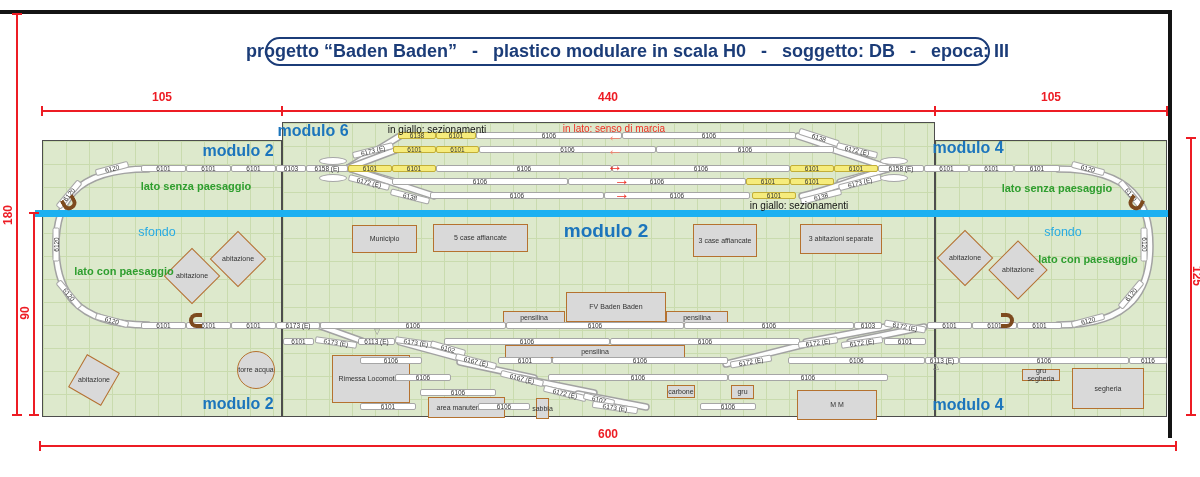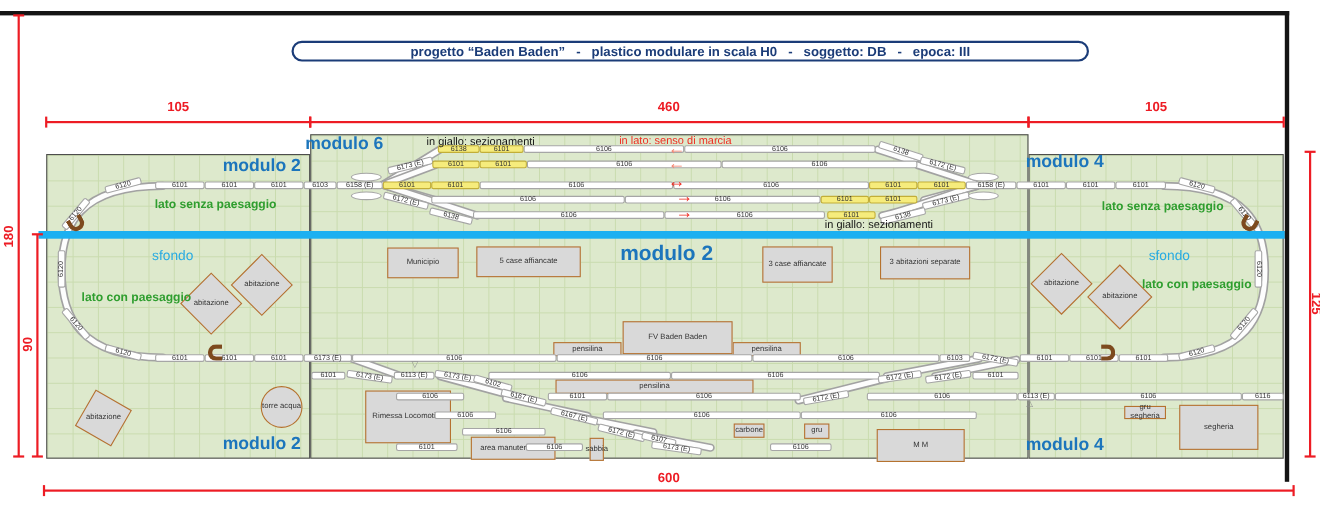--- a/index.html
+++ b/index.html
@@ -32,23 +32,23 @@
   .lbl{position:absolute;transform:translate(-50%,-50%);white-space:nowrap;}
   .lbl.module{color:#1c75bc;font-weight:bold;font-size:16px;}
   .lbl.module-big{color:#1c75bc;font-weight:bold;font-size:19px;}
   .lbl.sfondo{color:#29abe2;font-size:12.5px;}
   .lbl.green{color:#2f9e2f;font-weight:bold;font-size:11px;}
   .lbl.blacknote{color:#141414;font-size:10px;}
   .lbl.rednote{color:#ee2e24;font-size:10px;}
   .dim-line{position:absolute;background:#ed1c24;}
   .dim-tick{position:absolute;background:#ed1c24;}
   .dim-lab{position:absolute;color:#ed1c24;font-weight:bold;font-size:12px;white-space:nowrap;}
-  #title-box{position:absolute;left:265px;top:37px;width:725px;height:19px;background:#fff;
+  #title-box{position:absolute;left:265px;top:37px;width:725px;height:29px;background:#fff;
              border:2.5px solid #1b3c78;border-radius:16px;display:flex;align-items:center;justify-content:center;
-             color:#1b3c78;font-weight:bold;font-size:12px;white-space:pre;}
+             color:#1b3c78;font-weight:bold;font-size:18px;white-space:pre;}
 </style>
 </head>
 <body>
 
 <div id="stage">
 
   <div class="layer" id="layer-back">
       <div class="panel" style="left: 42px; top: 140px; width: 240px; height: 277px;"></div>
       <div class="panel" style="left: 282px; top: 122px; width: 653px; height: 295px;"></div>
       <div class="panel" style="left: 935px; top: 140px; width: 232px; height: 277px;"></div>
@@ -254,21 +254,21 @@
       <div class="lbl blacknote" style="left: 799px; top: 205px;">in giallo: sezionamenti</div>
       <div class="wall" style="left: 0px; top: 10px; width: 1172px; height: 4px;"></div>
       <div class="wall" style="left: 1168px; top: 10px; width: 4px; height: 428px;"></div>
       <div class="dim-line" style="left: 42px; top: 110px; width: 240px; height: 1.5px;"></div>
       <div class="dim-tick" style="left: 41px; top: 106px; width: 1.5px; height: 10px;"></div>
       <div class="dim-tick" style="left: 281px; top: 106px; width: 1.5px; height: 10px;"></div>
       <div class="dim-lab" style="left: 162px; top: 97px; transform: translate(-50%, -50%);">105</div>
       <div class="dim-line" style="left: 282px; top: 110px; width: 653px; height: 1.5px;"></div>
       <div class="dim-tick" style="left: 281px; top: 106px; width: 1.5px; height: 10px;"></div>
       <div class="dim-tick" style="left: 934px; top: 106px; width: 1.5px; height: 10px;"></div>
-      <div class="dim-lab" style="left: 608px; top: 97px; transform: translate(-50%, -50%);">460</div>
+      <div class="dim-lab" style="left: 608px; top: 97px; transform: translate(-50%, -50%);">440</div>
       <div class="dim-line" style="left: 935px; top: 110px; width: 232px; height: 1.5px;"></div>
       <div class="dim-tick" style="left: 934px; top: 106px; width: 1.5px; height: 10px;"></div>
       <div class="dim-tick" style="left: 1166px; top: 106px; width: 1.5px; height: 10px;"></div>
       <div class="dim-lab" style="left: 1051px; top: 97px; transform: translate(-50%, -50%);">105</div>
       <div class="dim-line" style="left: 40px; top: 445px; width: 1136px; height: 1.5px;"></div>
       <div class="dim-tick" style="left: 39px; top: 441px; width: 1.5px; height: 10px;"></div>
       <div class="dim-tick" style="left: 1175px; top: 441px; width: 1.5px; height: 10px;"></div>
       <div class="dim-lab" style="left: 608px; top: 434px; transform: translate(-50%, -50%);">600</div>
       <div class="dim-line" style="left: 16px; top: 14px; width: 1.5px; height: 401px;"></div>
       <div class="dim-tick" style="left: 12px; top: 13px; width: 10px; height: 1.5px;"></div>

